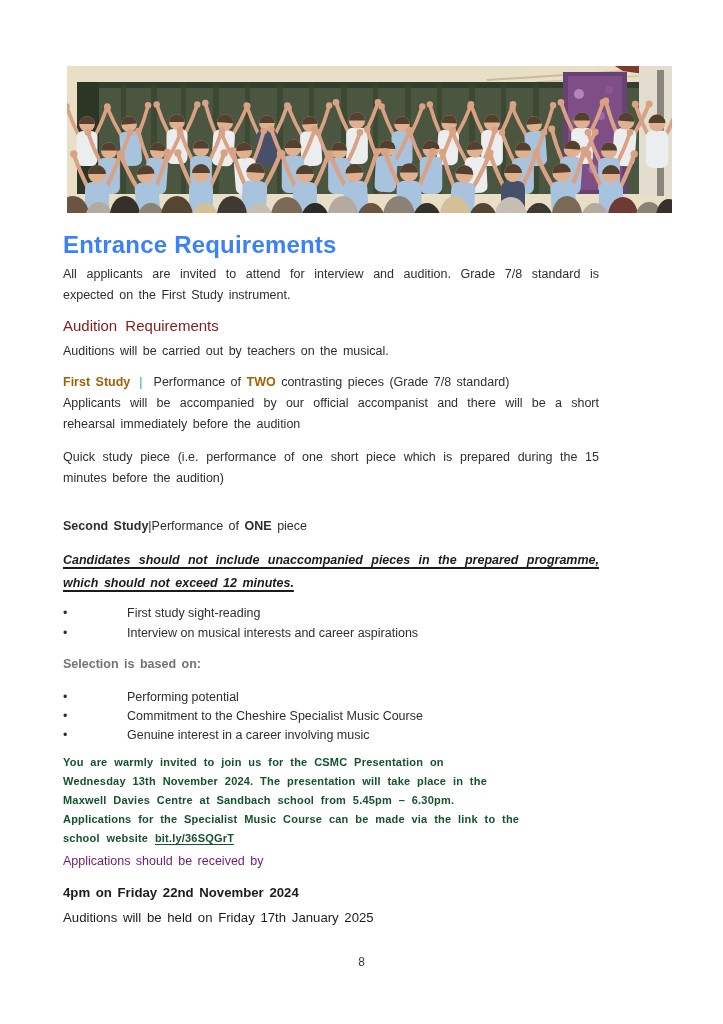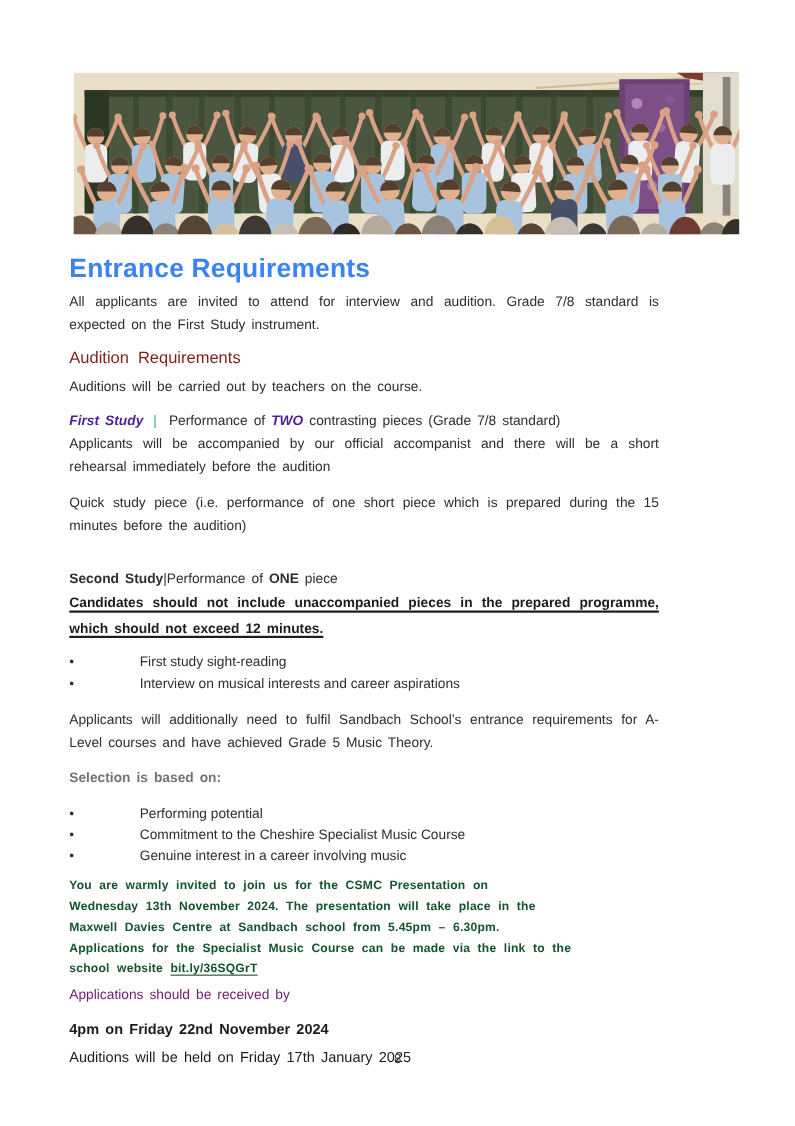--- a/index.html
+++ b/index.html
@@ -12,26 +12,26 @@
   .photo svg{display:block;}
   .content{position:absolute;left:63px;top:232px;width:536px;}
   h1{margin:0 0 6px 0;font-size:24px;line-height:26px;font-weight:bold;color:#3b82f6;letter-spacing:0.2px;}
   h2{margin:9px 0 5px 0;font-size:15px;line-height:21px;font-weight:normal;color:#7f1d1d;word-spacing:4px;}
   p{margin:0;font-size:12.5px;line-height:21px;word-spacing:2px;}
   .j{text-align:justify;}
   .intro{margin-bottom:0;}
   .lead{margin-bottom:10px;}
   .study{margin-top:10px;}
   .study .pipe{color:#3aa79f;margin:0 11px 0 9px;}
-  .study strong{color:#4c1d95;font-style:italic;}
+  .study strong{color:#a16207;}
   .quick{margin-top:12px;}
   .second{margin-top:27px;}
   .warning{
-    font-weight:bold;color:#1c1c1c;line-height:23px;
-    text-decoration:underline;text-underline-offset:3px;text-decoration-thickness:1.5px;
+    margin-top:12px;font-weight:bold;color:#1c1c1c;line-height:23px;
+    text-decoration:underline;text-underline-offset:3px;text-decoration-thickness:1.5px;font-style:italic;
   }
   .bullets{margin-top:8px;}
   .bullet-row{display:flex;font-size:12.5px;line-height:20px;}
   .bullet-row .marker{width:64px;flex:0 0 64px;}
   .sel-bullets .bullet-row{line-height:19px;}
   .additional{margin-top:13px;}
   .selection{margin-top:11px;font-weight:bold;color:#737373;}
   .sel-bullets{margin-top:13px;}
   .invite{
     margin-top:8px;width:612px;color:#14532d;font-weight:bold;
@@ -194,21 +194,21 @@
     </g>
   </svg>
 </div>
 
 <div class="content">
   <h1>Entrance Requirements</h1>
 
   <p class="j intro">All applicants are invited to attend for interview and audition. Grade 7/8 standard is expected on the First Study instrument.</p>
 
   <h2>Audition Requirements</h2>
-  <p class="lead">Auditions will be carried out by teachers on the course.</p>
+  <p class="lead">Auditions will be carried out by teachers on the musical.</p>
 
   <p class="j study"><strong>First Study</strong><span class="pipe">|</span><span>Performance of</span>
     <strong>TWO</strong>
     <span>contrasting pieces (Grade 7/8 standard)</span></p>
   <p class="j">Applicants will be accompanied by our official accompanist and there will be a short rehearsal immediately before the audition</p>
 
   <p class="j quick">Quick study piece (i.e. performance of one short piece which is prepared during the 15 minutes before the audition)</p>
 
   <p class="second"><strong>Second Study</strong><span class="pipe">|</span><span>Performance of</span>
     <strong>ONE</strong>
@@ -220,21 +220,20 @@
     <div class="bullet-row">
       <span class="marker">•</span>
       <span>First study sight-reading</span>
     </div>
     <div class="bullet-row">
       <span class="marker">•</span>
       <span>Interview on musical interests and career aspirations</span>
     </div>
   </div>
 
-  <p class="j additional">Applicants will additionally need to fulfil Sandbach School’s entrance requirements for A-Level courses and have achieved Grade 5 Music Theory.</p>
 
   <p class="selection">Selection is based on:</p>
 
   <div class="bullets sel-bullets">
     <div class="bullet-row">
       <span class="marker">•</span>
       <span>Performing potential</span>
     </div>
     <div class="bullet-row">
       <span class="marker">•</span>

